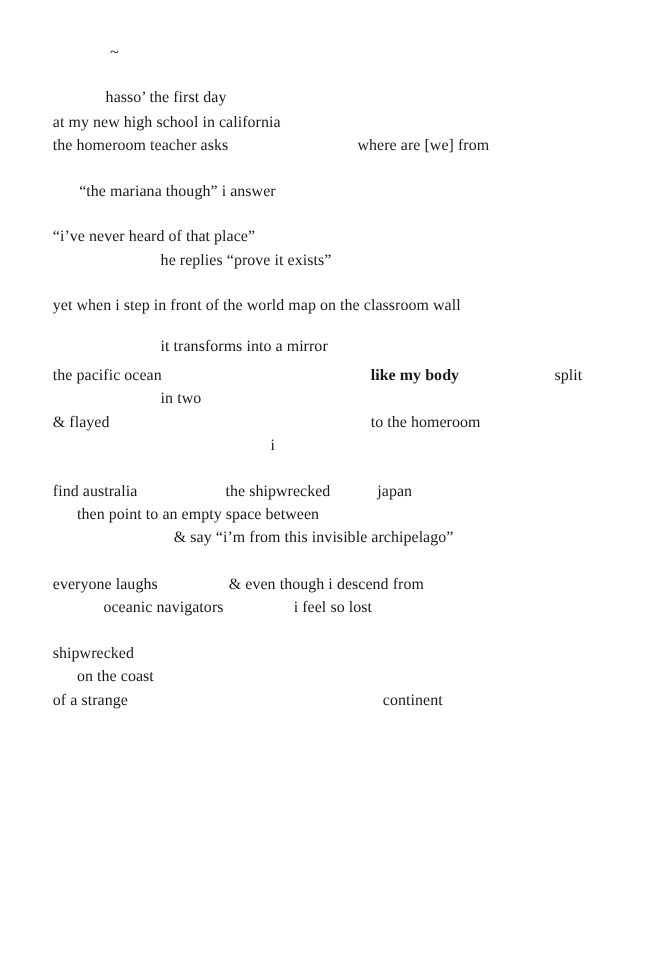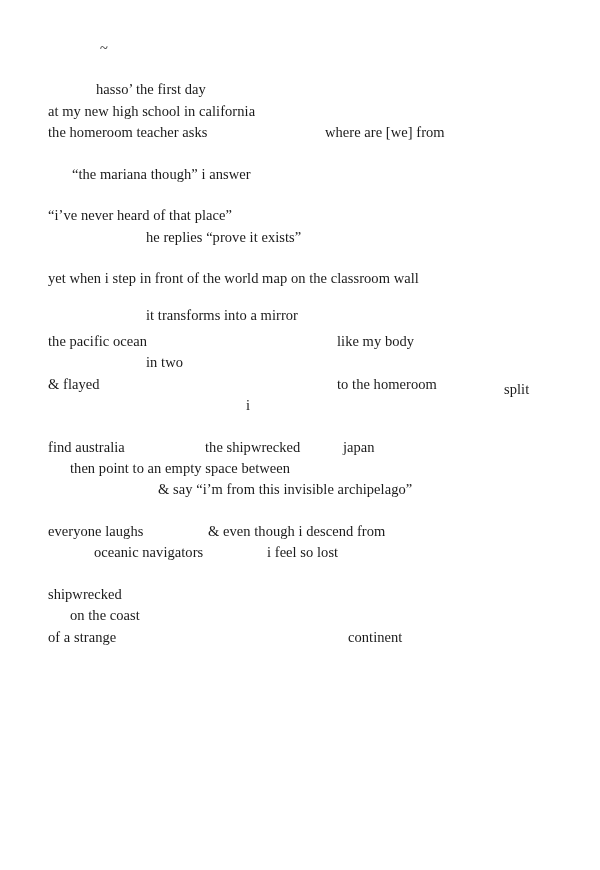--- a/index.html
+++ b/index.html
@@ -48,21 +48,21 @@
   <div class="poem" id="poem-root">
       <div class="line" style="left: 0px; top: 0px; width: 600px; height: 0px;"><span class="seg" style="left: 100px; top: 41px;">~</span></div>
       <div class="line" style="left: 0px; top: 0px; width: 600px; height: 0px;"><span class="seg" style="left: 96px; top: 82px;">hasso’ the first day</span></div>
       <div class="line" style="left: 0px; top: 0px; width: 600px; height: 0px;"><span class="seg" style="left: 48px; top: 104px;">at my new high school in california</span></div>
       <div class="line" style="left: 0px; top: 0px; width: 600px; height: 0px;"><span class="seg" style="left: 48px; top: 125px;">the homeroom teacher asks</span><span class="seg" style="left: 325px; top: 125px;">where are [we] from</span></div>
       <div class="line" style="left: 0px; top: 0px; width: 600px; height: 0px;"><span class="seg" style="left: 72px; top: 167px;">“the mariana though” i answer</span></div>
       <div class="line" style="left: 0px; top: 0px; width: 600px; height: 0px;"><span class="seg" style="left: 48px; top: 208px;">“i’ve never heard of that place”</span></div>
       <div class="line" style="left: 0px; top: 0px; width: 600px; height: 0px;"><span class="seg" style="left: 146px; top: 230px;">he replies “prove it exists”</span></div>
       <div class="line" style="left: 0px; top: 0px; width: 600px; height: 0px;"><span class="seg" style="left: 48px; top: 271px;">yet when i step in front of the world map on the classroom wall</span></div>
       <div class="line" style="left: 0px; top: 0px; width: 600px; height: 0px;"><span class="seg" style="left: 146px; top: 308px;">it transforms into a mirror</span></div>
-      <div class="line" style="left: 0px; top: 0px; width: 600px; height: 0px;"><span class="seg" style="left: 48px; top: 334px;">the pacific ocean</span><span class="seg" style="left: 337px; top: 334px;">like my body</span><span class="seg" style="left: 504px; top: 334px; margin-top: 48px;">split</span></div>
+      <div class="line" style="left: 0px; top: 0px; width: 600px; height: 0px;"><span class="seg" style="left: 48px; top: 334px;">the pacific ocean</span><span class="seg" style="left: 337px; top: 334px; font-weight: bold;">like my body</span><span class="seg" style="left: 504px; top: 334px;">split</span></div>
       <div class="line" style="left: 0px; top: 0px; width: 600px; height: 0px;"><span class="seg" style="left: 146px; top: 355px;">in two</span></div>
       <div class="line" style="left: 0px; top: 0px; width: 600px; height: 0px;"><span class="seg" style="left: 48px; top: 377px;">&amp; flayed</span><span class="seg" style="left: 337px; top: 377px;">to the homeroom</span></div>
       <div class="line" style="left: 0px; top: 0px; width: 600px; height: 0px;"><span class="seg" style="left: 246px; top: 398px;">i</span></div>
       <div class="line" style="left: 0px; top: 0px; width: 600px; height: 0px;"><span class="seg" style="left: 48px; top: 440px;">find australia</span><span class="seg" style="left: 205px; top: 440px;">the shipwrecked</span><span class="seg" style="left: 343px; top: 440px; text-align: right;">japan</span></div>
       <div class="line" style="left: 0px; top: 0px; width: 600px; height: 0px;"><span class="seg" style="left: 70px; top: 461px;">then point to an empty space between</span></div>
       <div class="line" style="left: 0px; top: 0px; width: 600px; height: 0px;"><span class="seg" style="left: 122px; top: 482px; margin-left: 36px;">&amp; say “i’m from this invisible archipelago”</span></div>
       <div class="line" style="left: 0px; top: 0px; width: 600px; height: 0px;"><span class="seg" style="left: 48px; top: 524px;">everyone laughs</span><span class="seg" style="left: 208px; top: 524px;">&amp; even though i descend from</span></div>
       <div class="line" style="left: 0px; top: 0px; width: 600px; height: 0px;"><span class="seg" style="left: 94px; top: 545px;">oceanic navigators</span><span class="seg" style="left: 267px; top: 545px;">i feel so lost</span></div>
       <div class="line" style="left: 0px; top: 0px; width: 600px; height: 0px;"><span class="seg" style="left: 48px; top: 587px;">shipwrecked</span></div>
       <div class="line" style="left: 0px; top: 0px; width: 600px; height: 0px;"><span class="seg" style="left: 70px; top: 608px;">on the coast</span></div>

